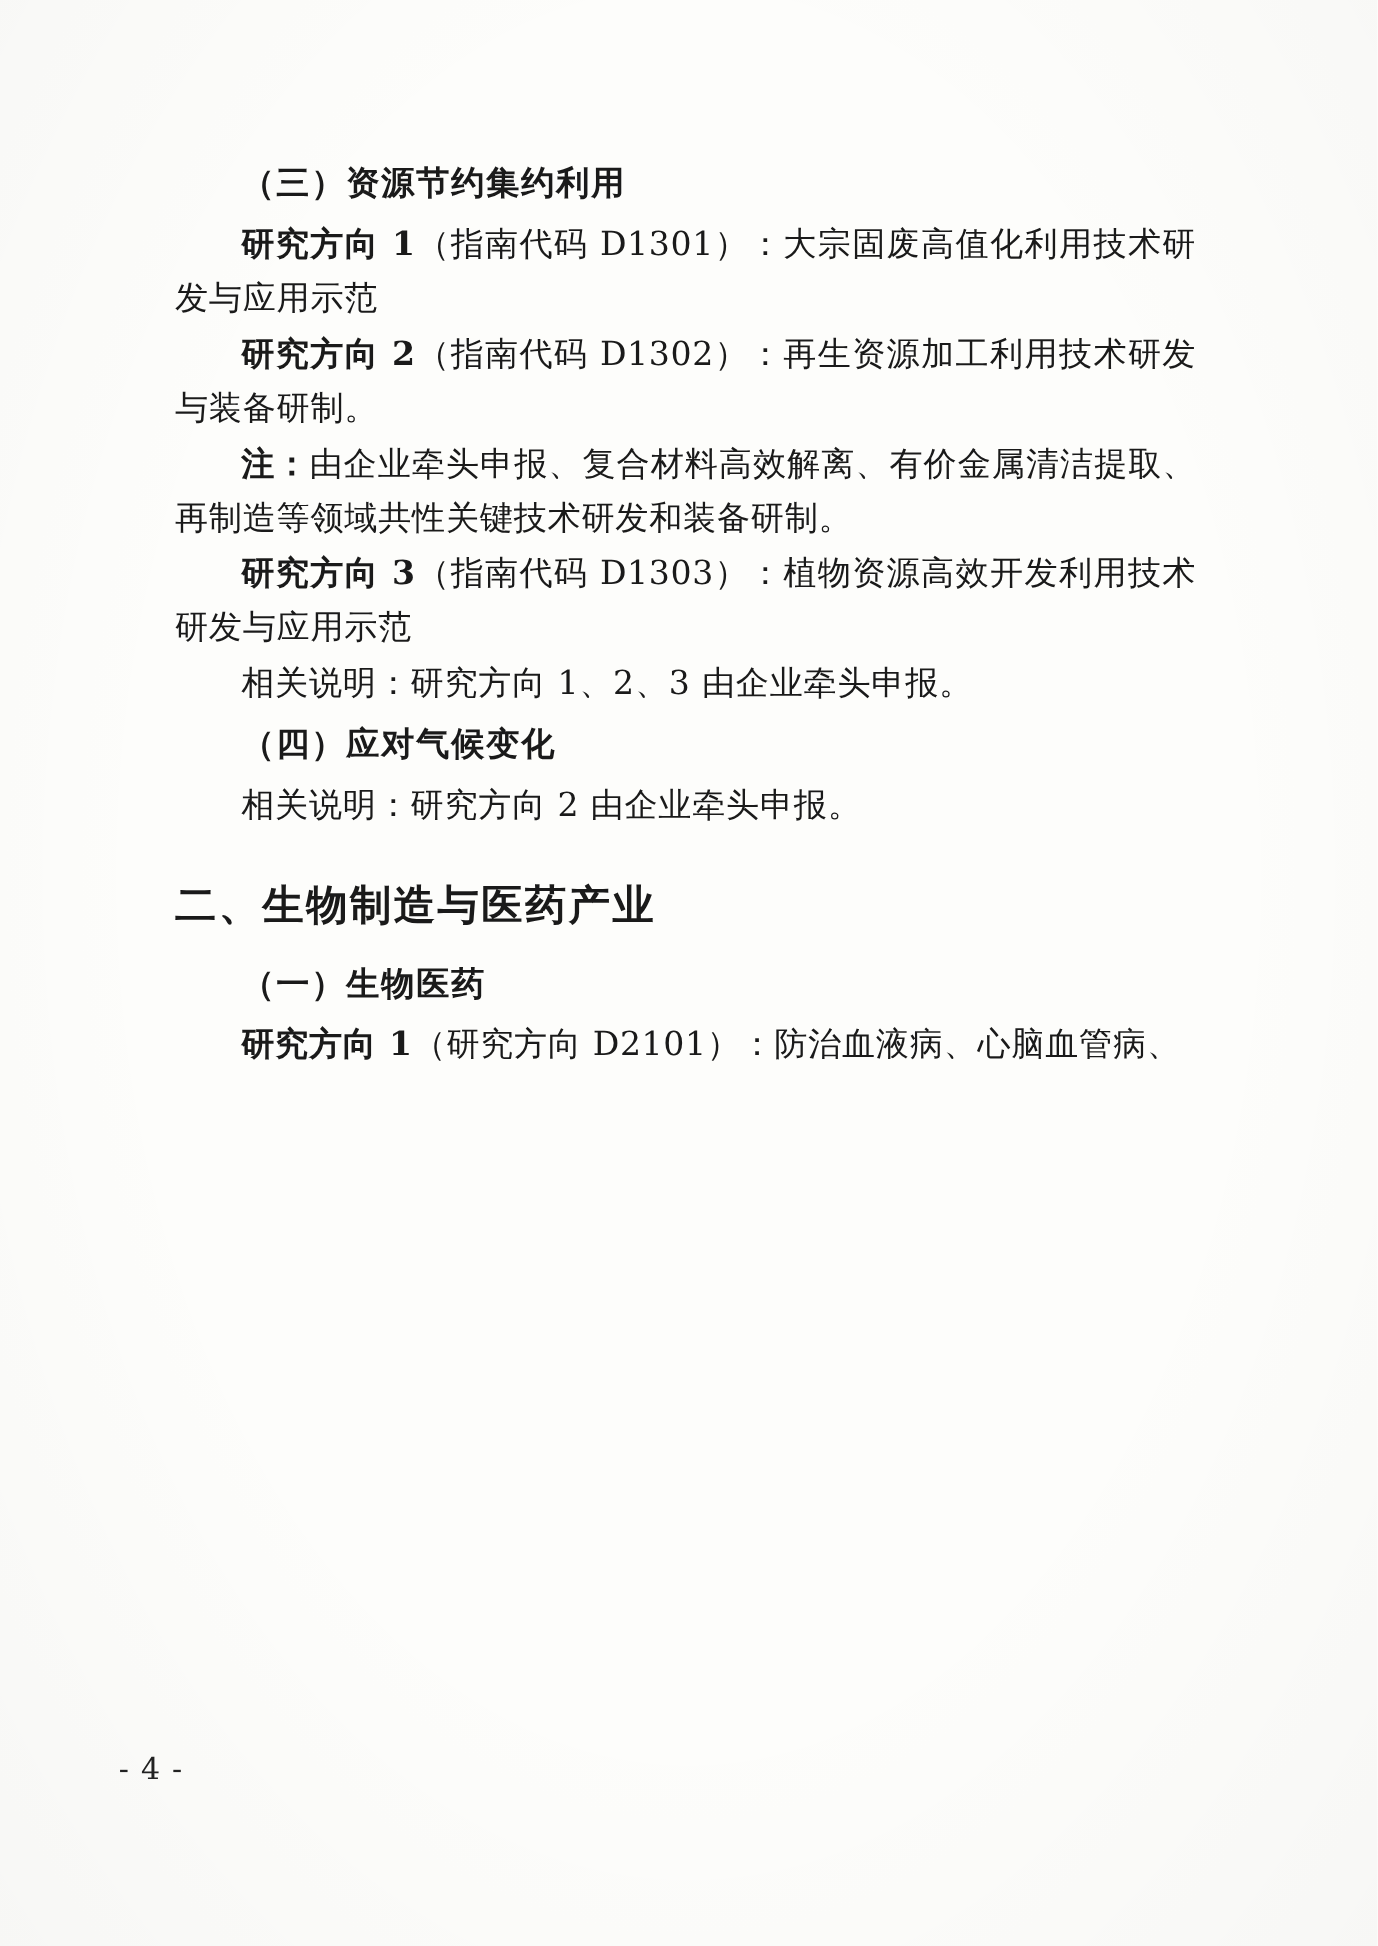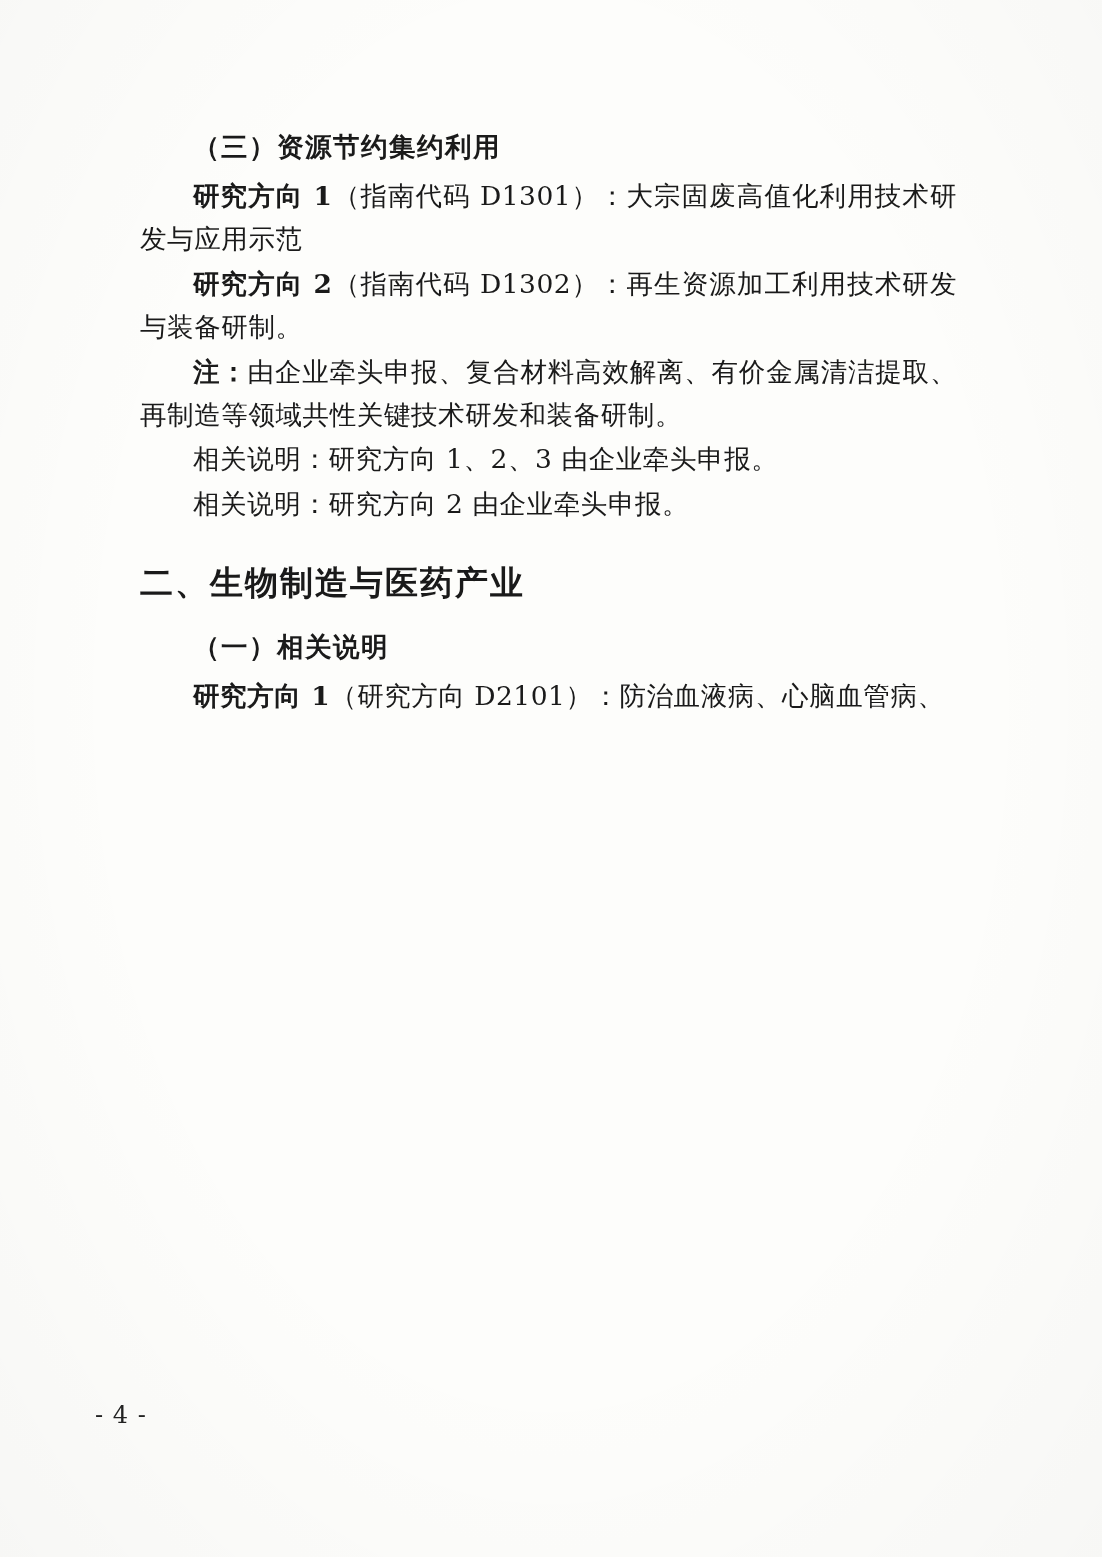--- a/index.html
+++ b/index.html
@@ -92,32 +92,36 @@
     </p>
 
     <p class="indent">
       <span class="dir-label">研究方向 2</span><span class="code">（指南代码 D1302）：</span><span>再生资源加工利用技术研发与装备研制。</span>
     </p>
 
     <p class="indent">
       <span class="note-label">注：</span><span>由企业牵头申报、复合材料高效解离、有价金属清洁提取、再制造等领域共性关键技术研发和装备研制。</span>
     </p>
 
+    <p class="indent">
+      <span class="dir-label">研究方向 3</span><span class="code">（指南代码 D1303）：</span><span>植物资源高效开发利用技术研发与应用示范</span>
+    </p>
 
     <p class="indent">相关说明：研究方向 1、2、3 由企业牵头申报。</p>
 
+    <p class="heading-sub">（四）应对气候变化</p>
 
 
 
 
     <p class="indent">相关说明：研究方向 2 由企业牵头申报。</p>
 
     <p class="heading-main">二、生物制造与医药产业</p>
 
-    <p class="heading-sub">（一）相关说明</p>
+    <p class="heading-sub">（一）生物医药</p>
 
     <p class="indent">
       <span class="dir-label">研究方向 1</span><span class="code">（研究方向 D2101）：</span><span>防治血液病、心脑血管病、</span>
     </p>
 
   </div>
 
   <div class="pager">- 4 -</div>
 </div>
 

